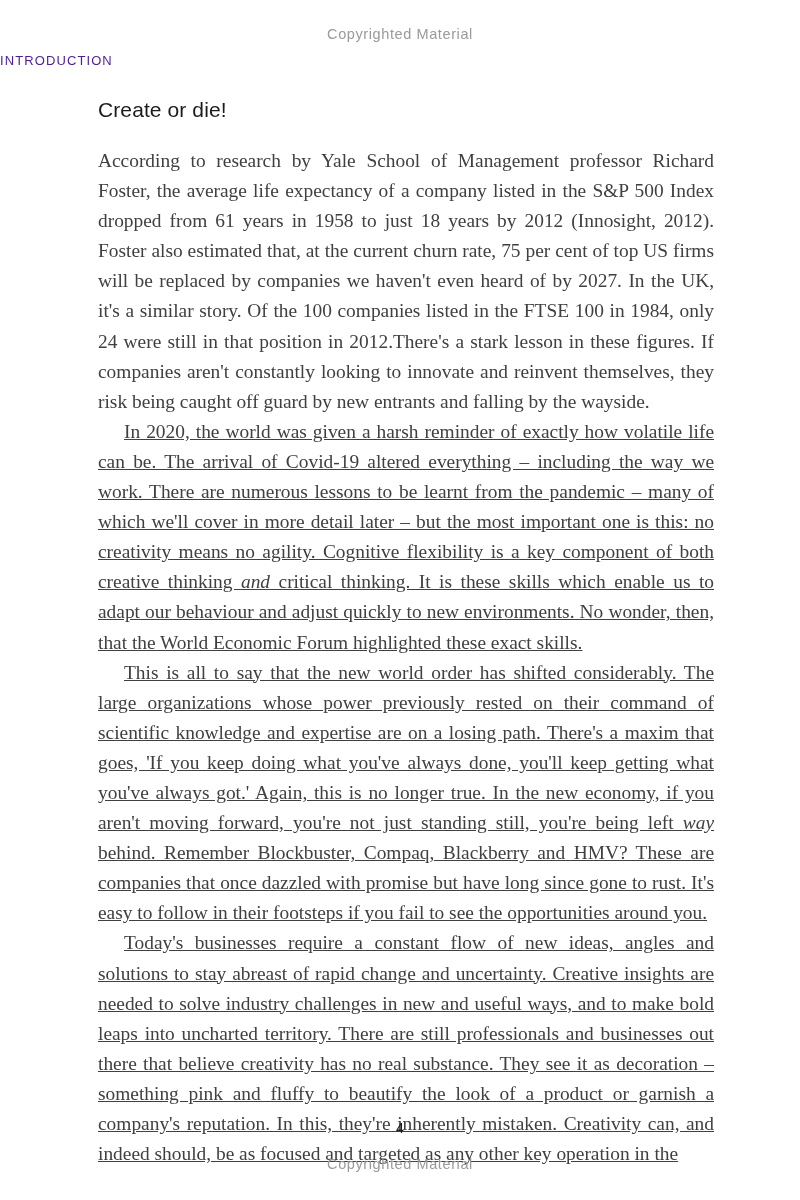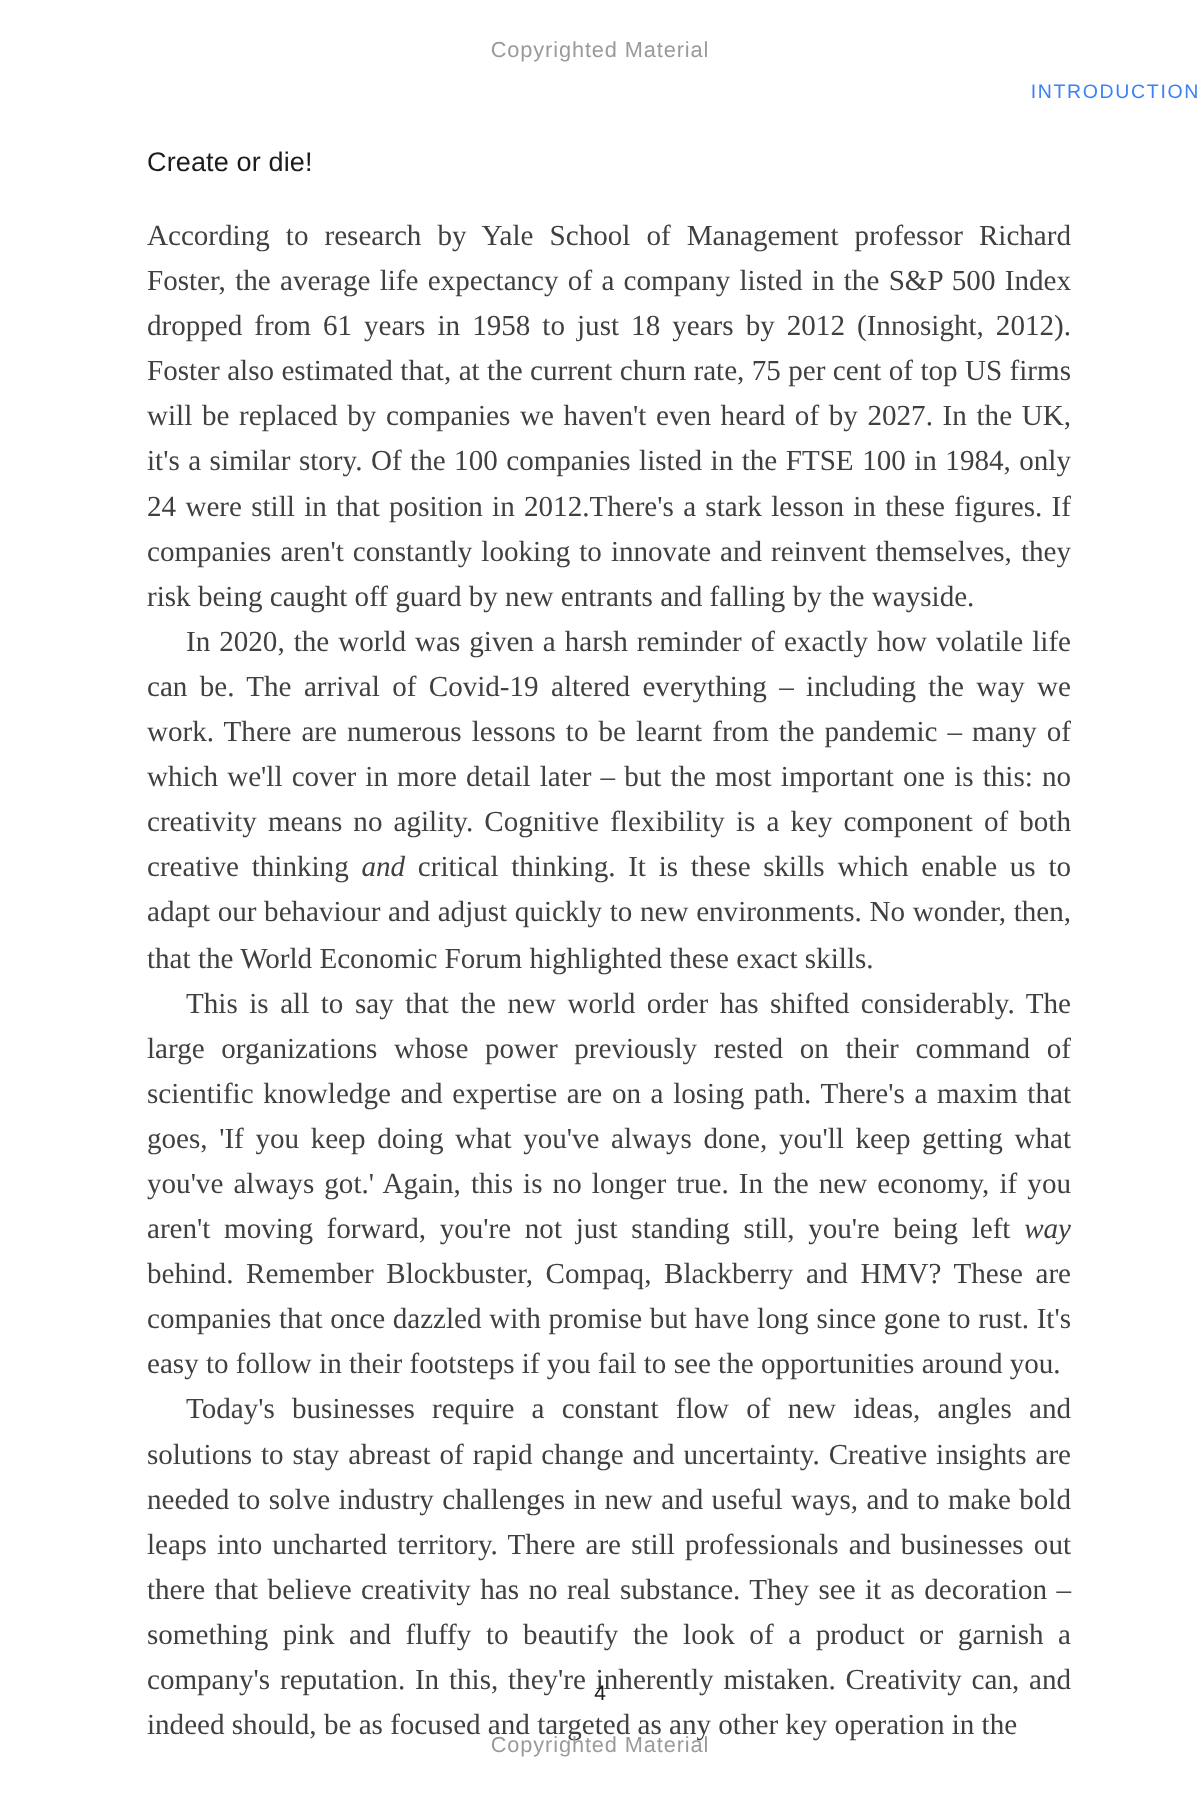--- a/index.html
+++ b/index.html
@@ -30,51 +30,52 @@
     font-family: "Liberation Sans", sans-serif;
     font-size: 14.5px;
     letter-spacing: 0.6px;
     color: #9a9a9a;
   }
   .running-head {
     position: absolute;
     top: 53px;
     left: 0;
     width: 800px;
-    text-align: right;
+    text-align: left;
     font-family: "Liberation Sans", sans-serif;
     font-size: 13px;
     letter-spacing: 1.1px;
-    color: #3b82f6;
+    color: #4c1d95;
   }
   .content {
     position: absolute;
     top: 98px;
     left: 98px;
     width: 616px;
   }
   .section-title {
     font-family: "Liberation Sans", sans-serif;
-    font-size: 18px;
+    font-size: 21px;
     font-weight: 400;
     color: #1b1b1b;
     margin: 0 0 24px 0;
     letter-spacing: 0.1px;
   }
   p.body-text {
     margin: 0;
     font-size: 19.4px;
     line-height: 30.1px;
     text-align: justify;
     text-justify: inter-word;
     hyphens: none;
     color: #404040;
   }
   p.body-text.indent {
     text-indent: 26px;
+    text-decoration: underline;
   }
   p.body-text + p.body-text {
     margin-top: 0;
   }
   em {
     font-style: italic;
   }
   .page-number {
     position: absolute;
     top: 1120px;

